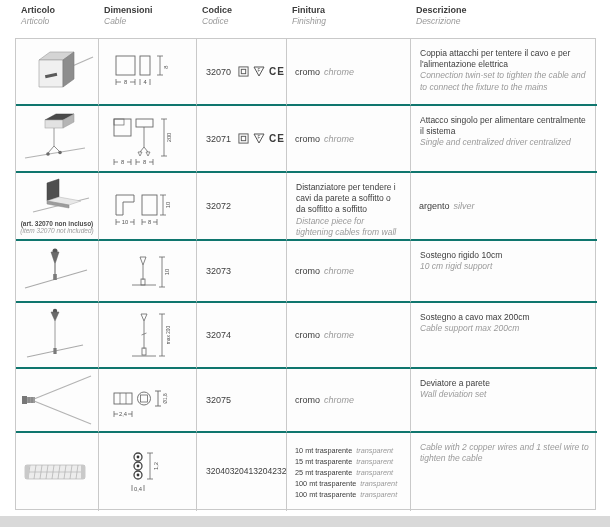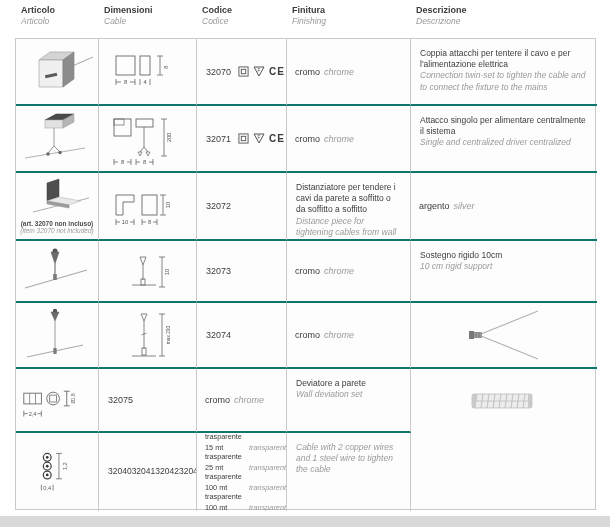--- a/index.html
+++ b/index.html
@@ -296,20 +296,24 @@
   </div>
   <div class="cell cell-code">
     <span>32074</span>
   </div>
   <div class="cell cell-finish">
     <div class="finish-line">
       <span class="it-text">cromo</span>
       <span class="en-text">chrome</span>
     </div>
   </div>
+  <div class="cell cell-desc">
+    <div class="it-text">Sostegno a cavo max 200cm</div>
+    <div class="en-text">Cable support max 200cm</div>
+  </div>
 
   <div class="cell cell-article">
     <svg width="80" height="60" viewBox="0 0 80 60">
       <line x1="17" y1="29" x2="74" y2="6" stroke="#b3b3b3" stroke-width="1.2"></line>
       <line x1="17" y1="31" x2="74" y2="54" stroke="#b3b3b3" stroke-width="1.2"></line>
       <rect x="5" y="26" width="5" height="8" fill="#777777"></rect>
       <rect x="10" y="27" width="8" height="6" fill="#9a9a9a"></rect>
       <line x1="12" y1="27" x2="12" y2="33" stroke="#777" stroke-width="0.8"></line>
       <line x1="15" y1="27" x2="15" y2="33" stroke="#777" stroke-width="0.8"></line>
     </svg>

